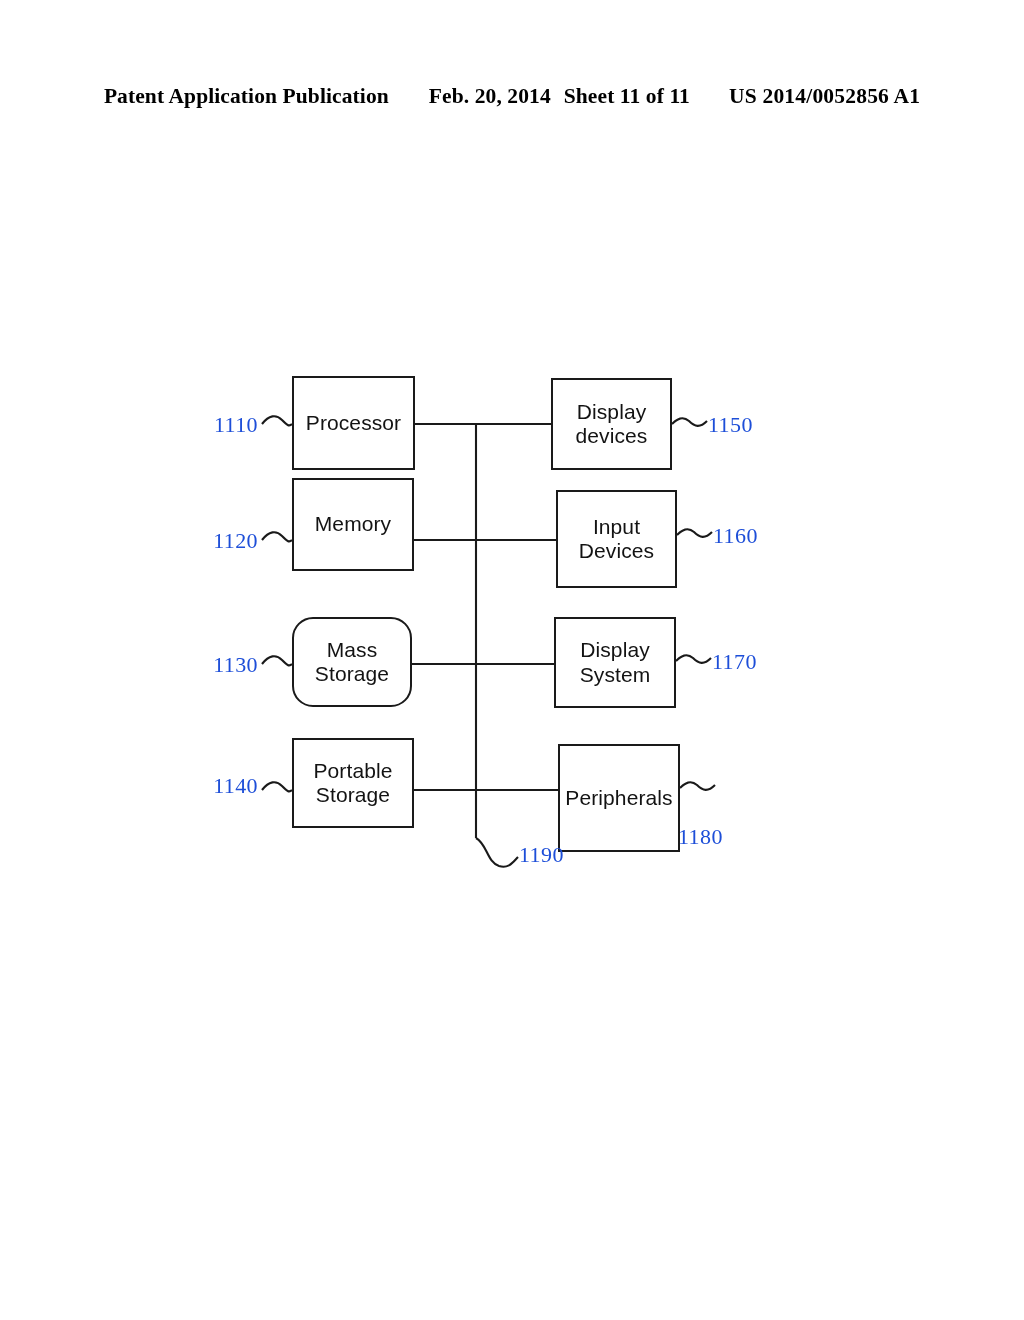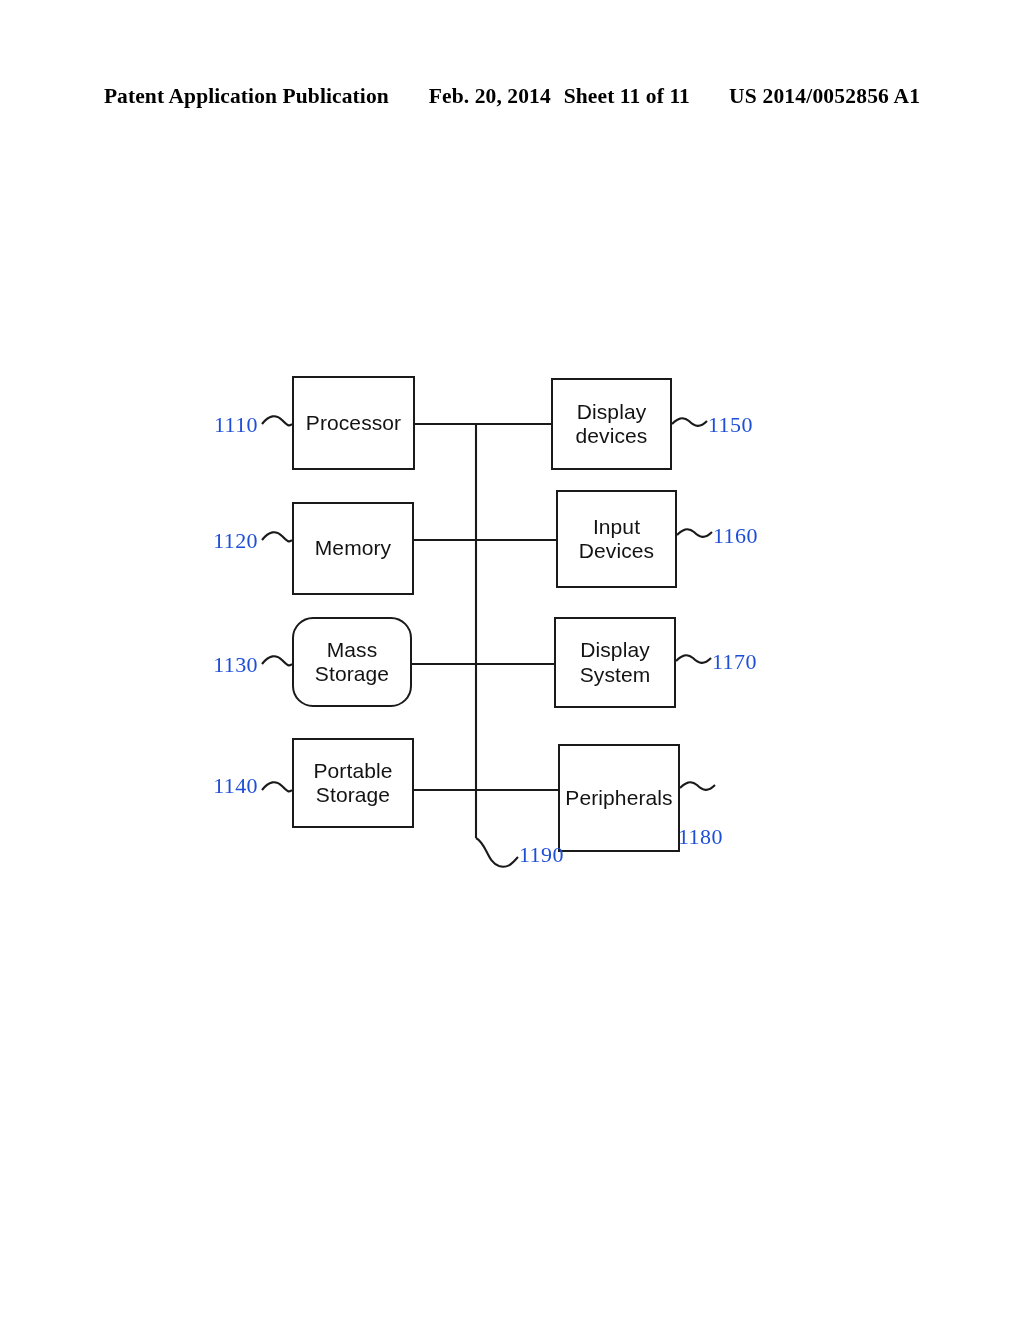--- a/index.html
+++ b/index.html
@@ -139,21 +139,21 @@
       <path d="M 680 788 C 686 782, 691 780, 697 785 C 703 791, 708 792, 715 785"></path>
     </g>
   </svg>
 
   <div class="node-box" style="left:292px; top:376px; width:123px; height:94px;">
     <div>
       <span class="label-line">Processor</span>
     </div>
   </div>
 
-  <div class="node-box" style="left:292px; top:502px; width:122px; height:93px;">
+  <div class="node-box" style="left:292px; top:478px; width:122px; height:93px;">
     <div>
       <span class="label-line">Memory</span>
     </div>
   </div>
 
   <div class="node-box" style="left:292px; top:617px; width:120px; height:90px;border-radius:21px;">
     <div>
       <span class="label-line">Mass</span>
       <span class="label-line">Storage</span>
     </div>

